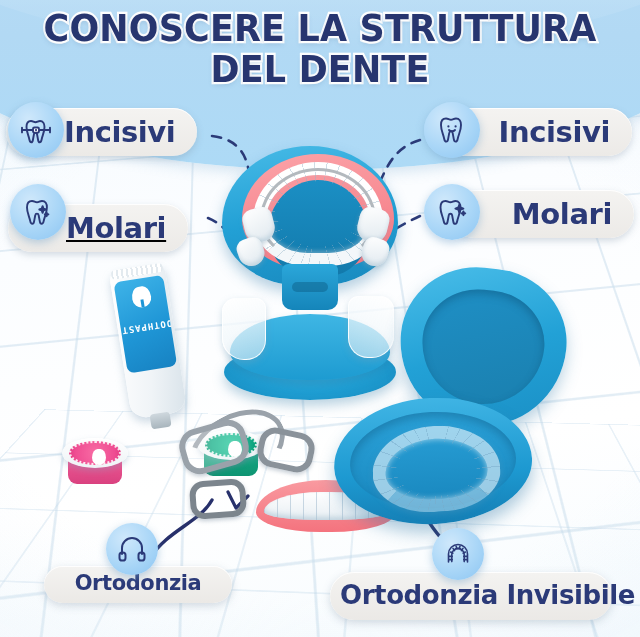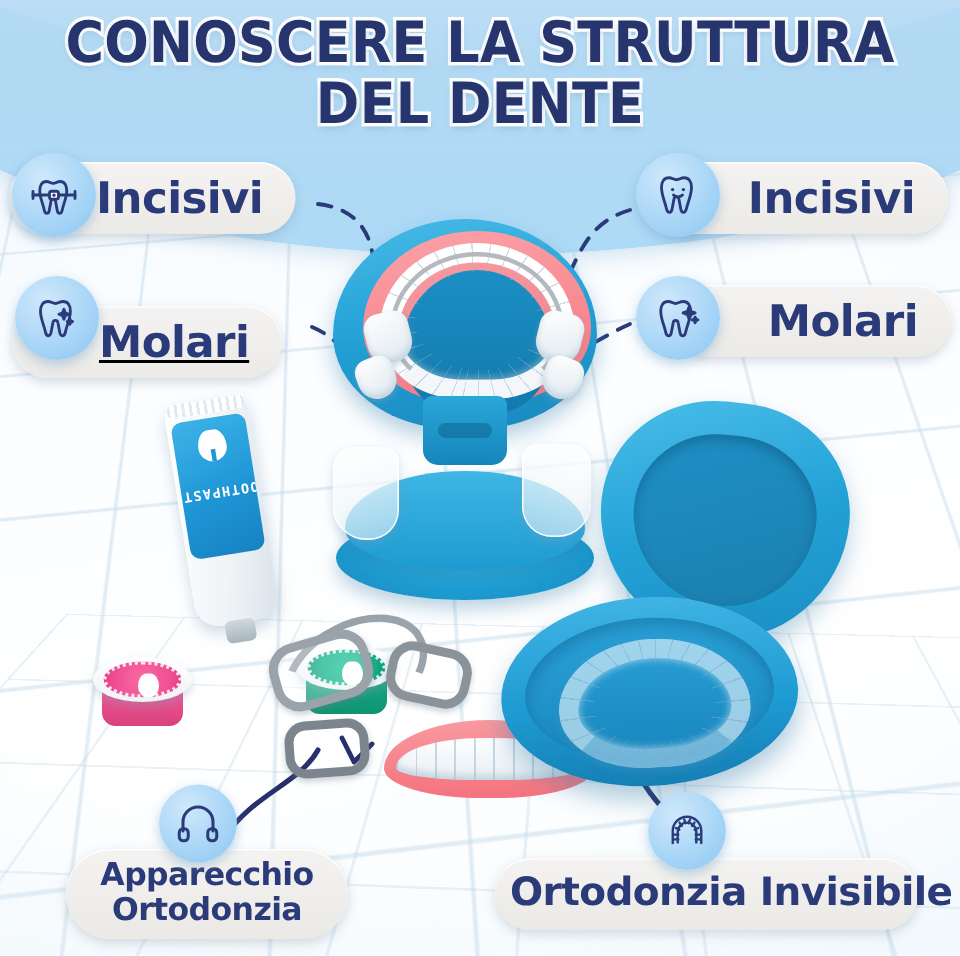--- a/index.html
+++ b/index.html
@@ -385,21 +385,20 @@
   </div>
 
   <div class="badge" id="badge-apparecchio">
     <svg width="32" height="32" viewBox="0 0 32 32" fill="none" stroke="#2b3a78" stroke-width="2" stroke-linecap="round" stroke-linejoin="round">
       <path d="M6 21V15a10 10 0 0 1 20 0v6"></path>
       <rect x="3.5" y="19.5" width="6" height="8" rx="2.6"></rect>
       <rect x="22.5" y="19.5" width="6" height="8" rx="2.6"></rect>
     </svg>
   </div>
   <div class="pill-b" id="pill-apparecchio">
-    <div class="pill-text">Apparecchio</div>
     <div class="pill-text">Ortodonzia</div>
   </div>
 
   <div class="badge" id="badge-ortodonzia">
     <svg width="32" height="32" viewBox="0 0 32 32" fill="none" stroke="#2b3a78" stroke-width="1.6" stroke-linecap="round" stroke-linejoin="round">
       <path d="M6.5 24V16a9.5 9.5 0 0 1 19 0v8"></path>
       <path d="M9.8 23.6V16.6a6.2 6.2 0 0 1 12.4 0v7"></path>
       <path d="M11 10.4l1.6 2.2M14.1 8.4l1 2.4M18 8.4l-1 2.4M21 10.4l-1.6 2.2M8.6 14l2.3 1.2M23.4 14l-2.3 1.2M7.2 18.4h3M24.8 18.4h-3M7.2 21.6h3M24.8 21.6h-3"></path>
     </svg>
   </div>

